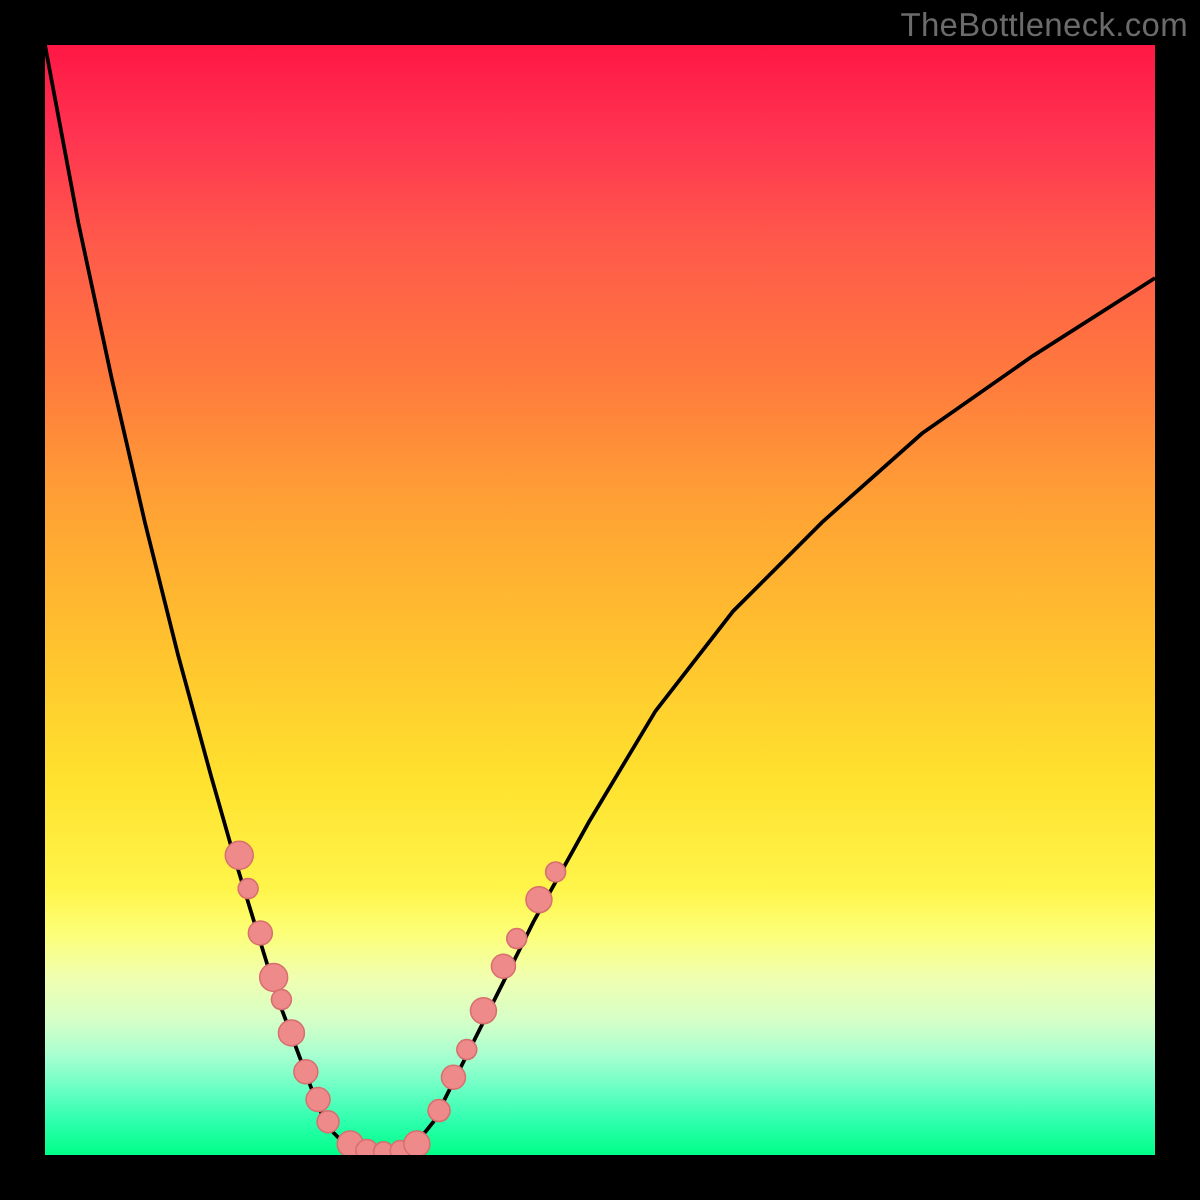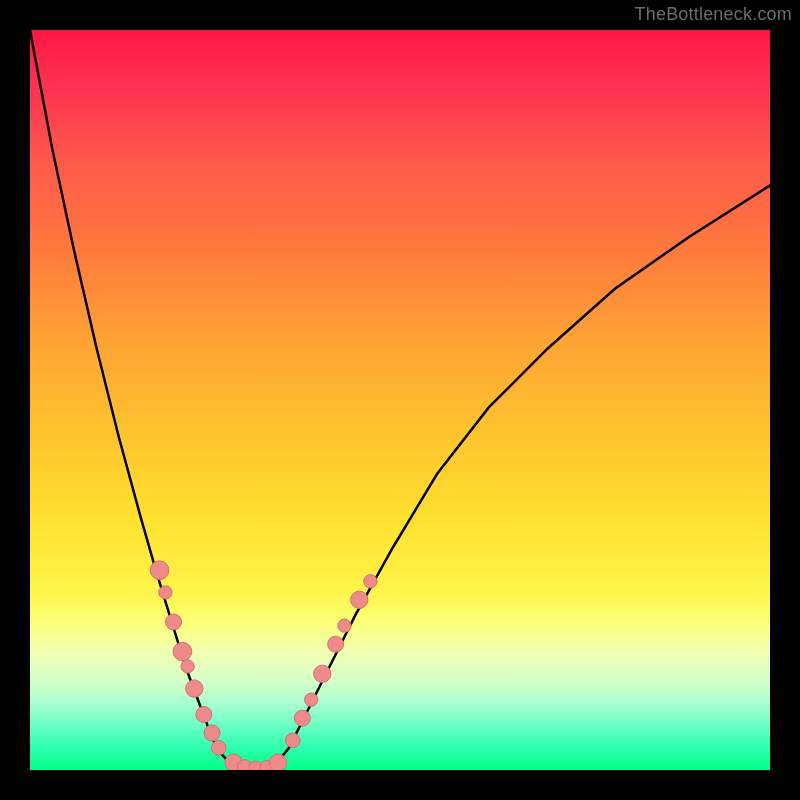--- a/index.html
+++ b/index.html
@@ -40,21 +40,21 @@
     top: 30px;
     width: 740px;
     height: 740px;
     pointer-events: none;
   }
   .watermark {
     position: absolute;
     top: 4px;
     right: 8px;
     font-family: Arial, Helvetica, sans-serif;
-    font-size: 18px;
+    font-size: 22px;
     font-weight: 500;
     color: #6b6b6b;
     letter-spacing: 0.2px;
   }
   .dot {
     fill: #ef8a8a;
     stroke: #d76f6f;
     stroke-width: 1;
   }
   .curve {

